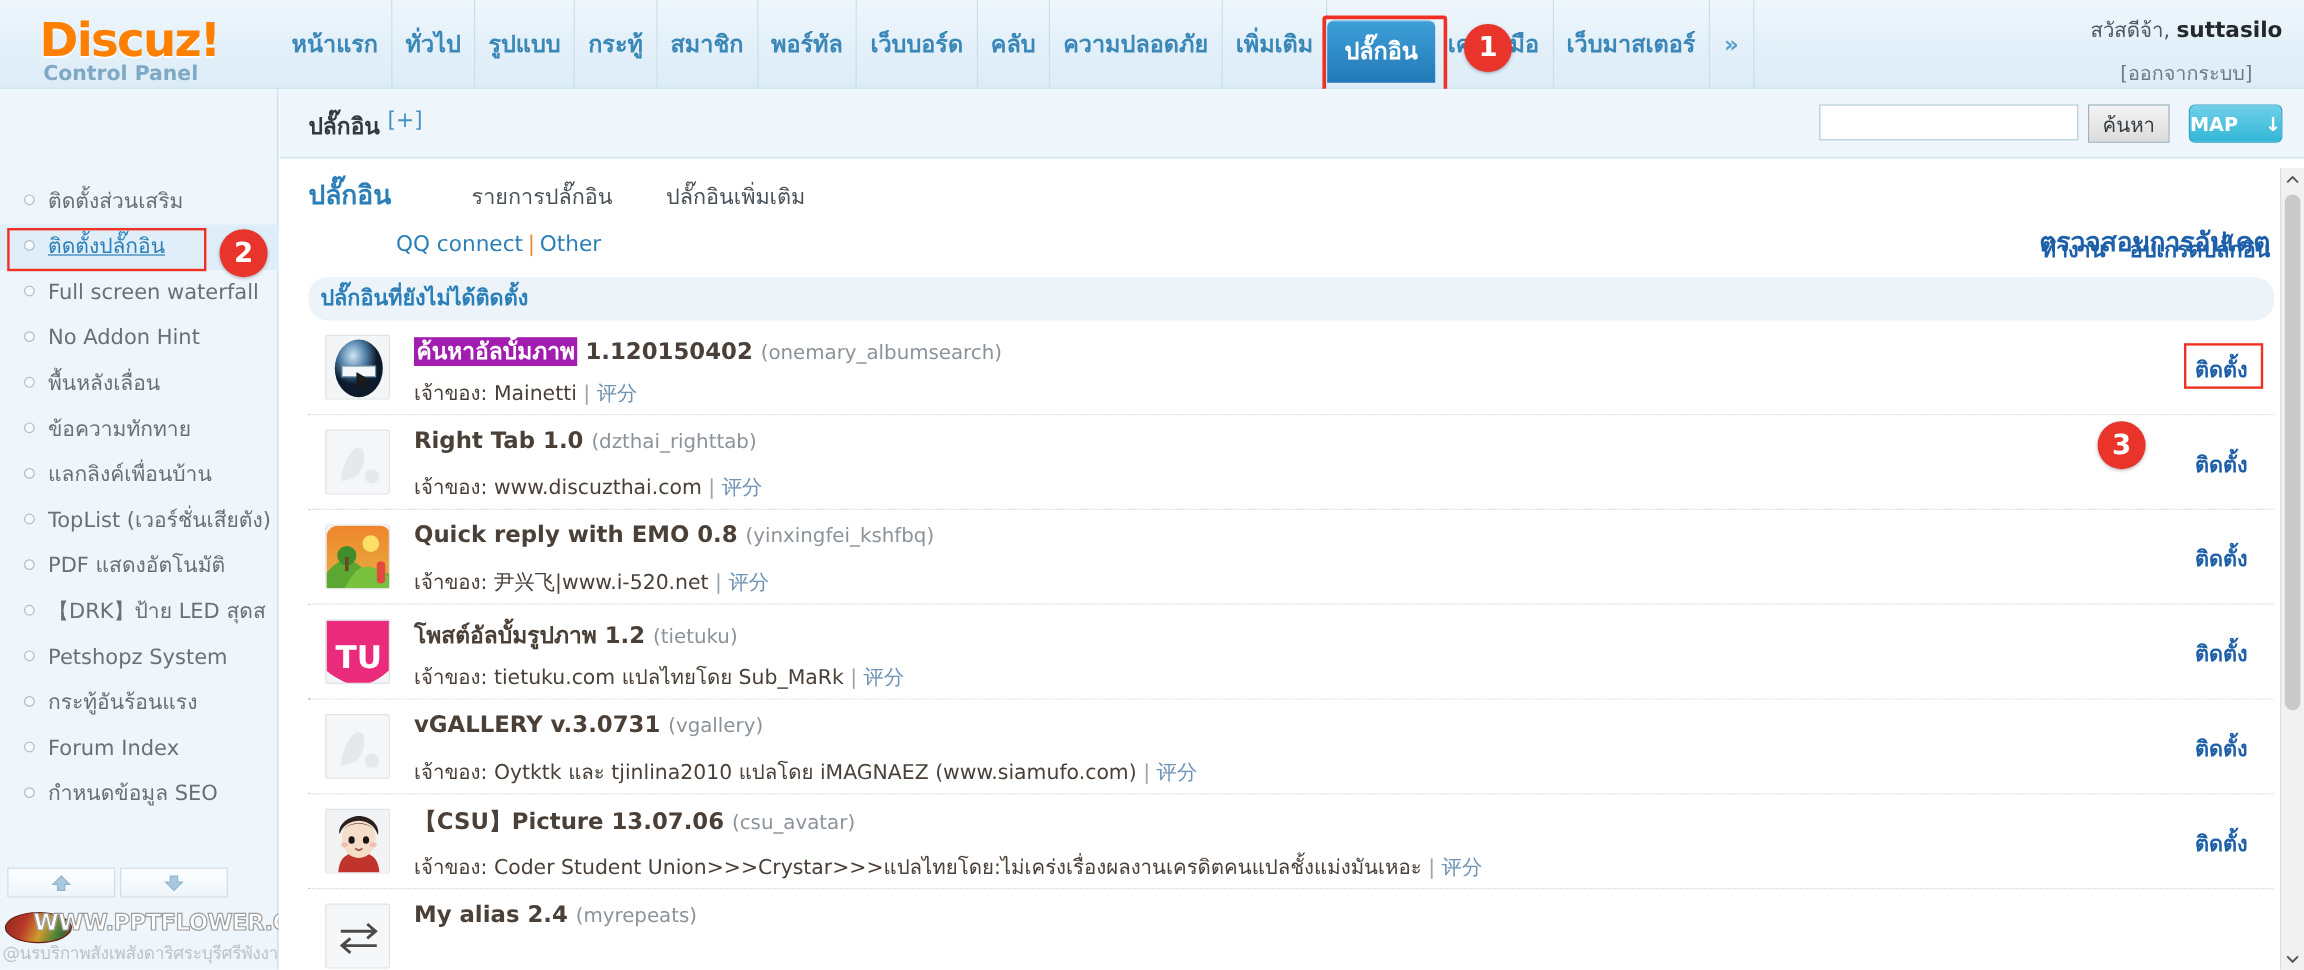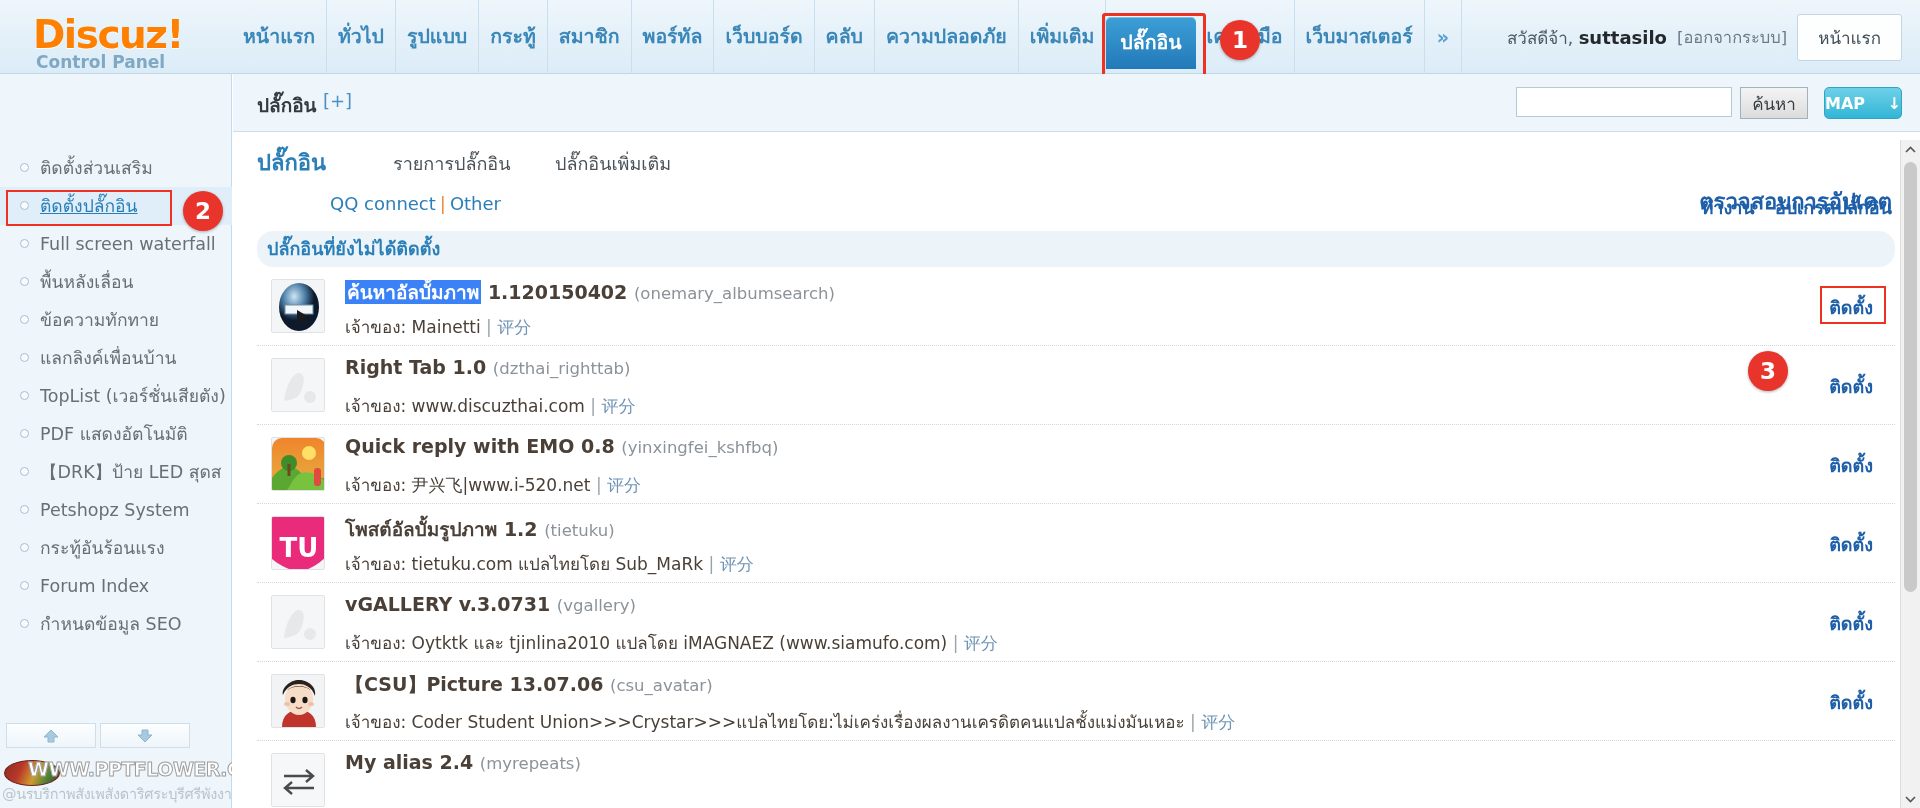--- a/index.html
+++ b/index.html
@@ -59,22 +59,22 @@
     border: 3px solid #ef3124; border-radius: 3px;
     pointer-events: none;
   }
   .topnav-more {
     padding: 0 12px; height: 74px; line-height: 74px;
     font-size: 19px; color: #5aa0cc; font-weight: bold; cursor: pointer;
     border-right: 1px solid #c9dfee;
   }
 
   #user-area {
-    position: absolute; right: 18px; top: 0; height: 74px;
-    display: flex; align-items: center; gap: 10px;
+    position: absolute; right: 18px; top: 11px; height: 74px;
+    display: flex; align-items: center; gap: 10px; flex-direction: column;
   }
   #greet { font-size: 17px; color: #4e5a62; }
   #greet b { color: #24282b; font-size: 18px; }
   #logout { font-size: 16.5px; color: #6e7b85; cursor: pointer; }
   #home-btn {
     border: 1px solid #c4d6e2; background: #fdfefe;
     padding: 9px 20px; font-size: 17px; color: #3f4d57;
     border-radius: 3px; cursor: pointer;
   }
 
@@ -228,21 +228,21 @@
     position: absolute; left: 14px; top: 12px;
     width: 54px; height: 54px;
     border: 1px solid #dfe3e6; background: #f4f5f6;
     border-radius: 2px; overflow: hidden;
   }
   .pname {
     position: absolute; left: 88px; top: 10px;
     font-size: 19px; font-weight: bold; color: #4a4038;
     white-space: nowrap;
   }
-  .pname .hl { background: #3b82f6; color: #ffffff; padding: 1px 2px; }
+  .pname .hl { background: #a21caf; color: #ffffff; padding: 1px 2px; }
   .pname .pid {
     font-weight: normal; font-size: 16.5px; color: #8b9299;
   }
   .powner {
     position: absolute; left: 88px; top: 46px;
     font-size: 17px; color: #4a4038; white-space: nowrap;
   }
   .powner .rate { color: #6f93b5; cursor: pointer; }
   .powner .sep { color: #9aa3aa; }
   .pinstall {
@@ -321,20 +321,21 @@
     <div id="logout">[ออกจากระบบ]</div>
     <div id="home-btn">หน้าแรก</div>
   </div>
 </div>
 
 <div id="sidebar">
   <div id="sidebar-list">
       <div class="side-item"><span class="bullet"></span><span>ติดตั้งส่วนเสริม</span></div>
       <div class="side-item selected"><span class="bullet"></span><span>ติดตั้งปลั๊กอิน</span></div>
       <div class="side-item"><span class="bullet"></span><span>Full screen waterfall</span></div>
+      <div class="side-item"><span class="bullet"></span><span>No Addon Hint</span></div>
       <div class="side-item"><span class="bullet"></span><span>พื้นหลังเลื่อน</span></div>
       <div class="side-item"><span class="bullet"></span><span>ข้อความทักทาย</span></div>
       <div class="side-item"><span class="bullet"></span><span>แลกลิงค์เพื่อนบ้าน</span></div>
       <div class="side-item"><span class="bullet"></span><span>TopList (เวอร์ชั่นเสียตัง)</span></div>
       <div class="side-item"><span class="bullet"></span><span>PDF แสดงอัตโนมัติ</span></div>
       <div class="side-item"><span class="bullet"></span><span>【DRK】ป้าย LED สุดส</span></div>
       <div class="side-item"><span class="bullet"></span><span>Petshopz System</span></div>
       <div class="side-item"><span class="bullet"></span><span>กระทู้อันร้อนแรง</span></div>
       <div class="side-item"><span class="bullet"></span><span>Forum Index</span></div>
       <div class="side-item"><span class="bullet"></span><span>กำหนดข้อมูล SEO</span></div>

